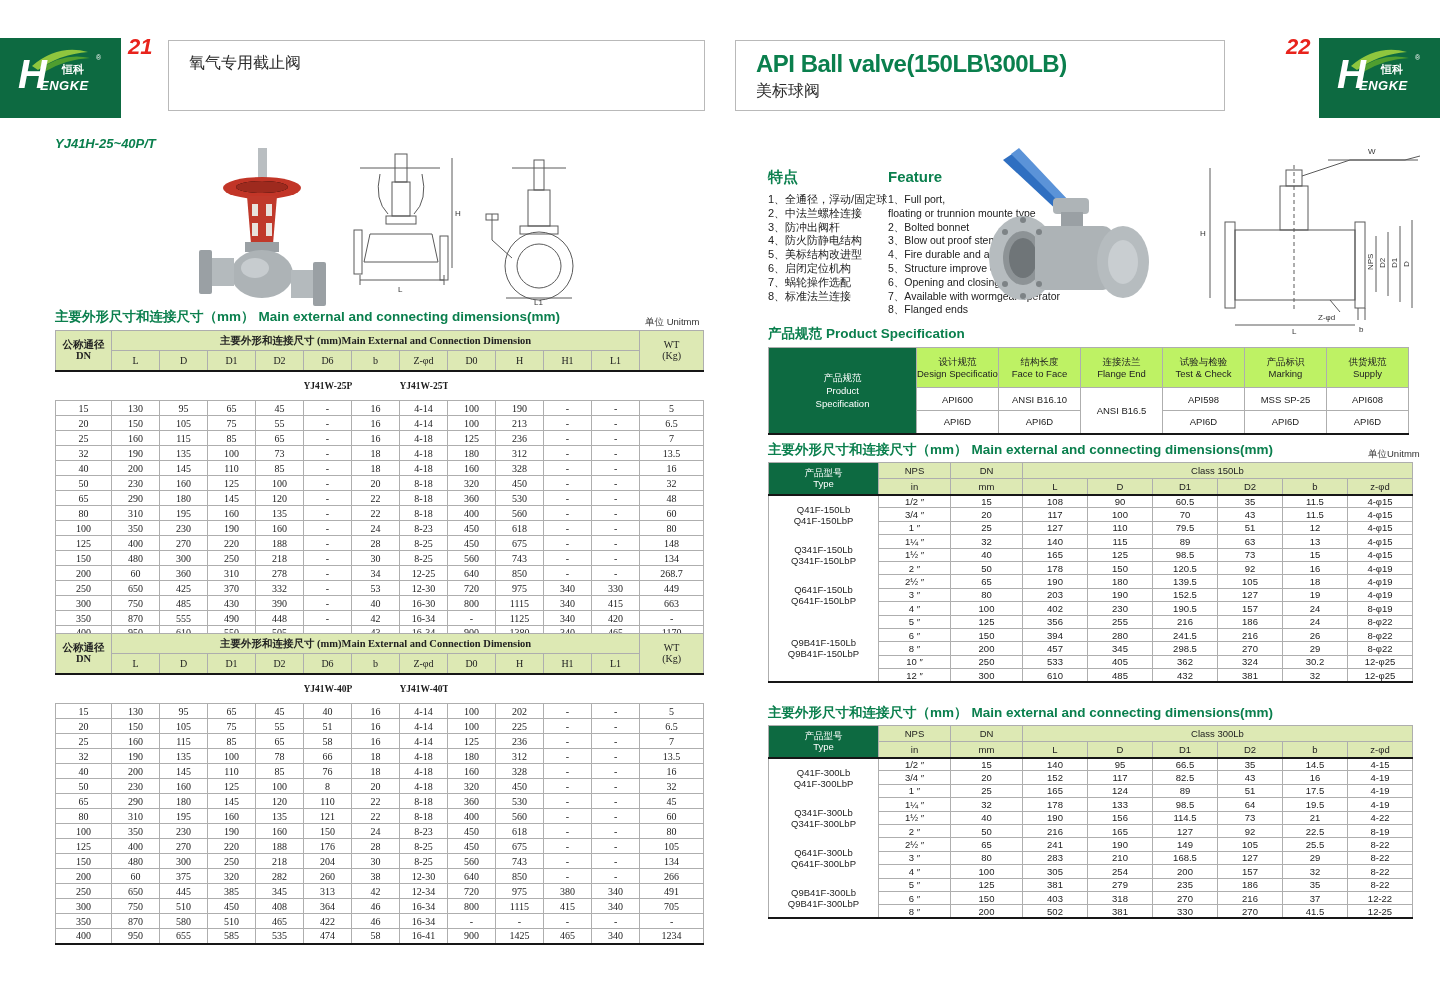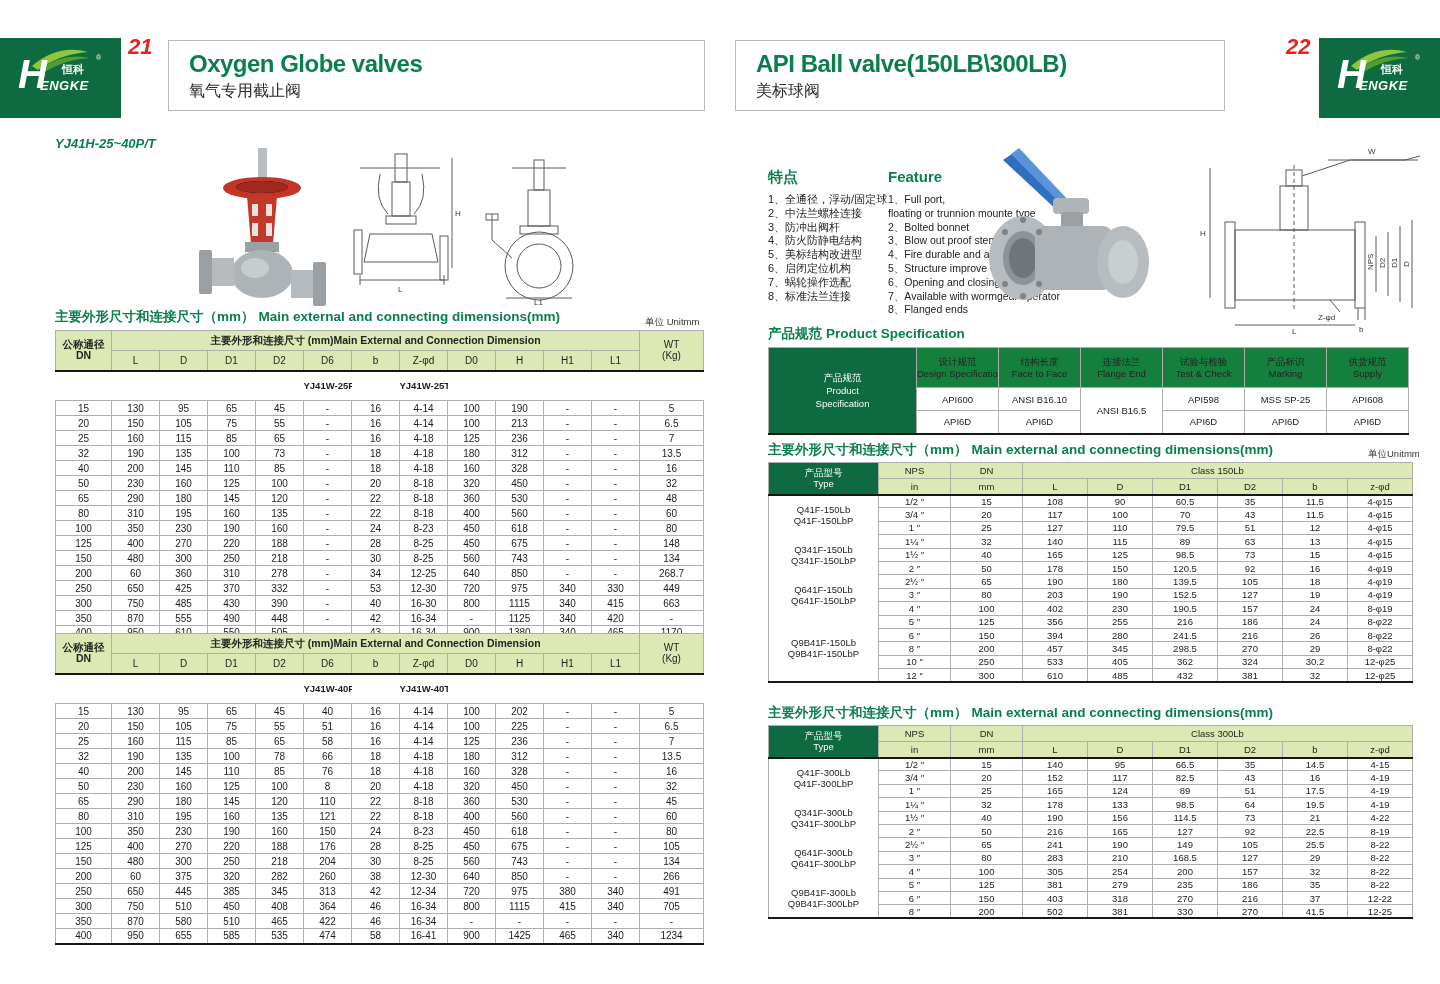--- a/index.html
+++ b/index.html
@@ -31,41 +31,41 @@
   .sec-title { position:absolute; color:#0a7f4d; font-weight:bold; font-size:13.5px; }
   .sec-title .en { margin-left:4px; }
   .unit-label { position:absolute; font-size:9.5px; color:#333; }
 
   
   table { border-collapse:collapse; table-layout:fixed; background:#fff; }
   th, td { border:1px solid #aeaeae; text-align:center; vertical-align:middle;
     font-weight:normal; overflow:hidden; white-space:nowrap; }
   thead { border-bottom:2px solid #161616; }
   .gtable { position:absolute; left:55px; width:648px; border-bottom:2px solid #161616;
-    border-top:1px solid #8a8a8a; }
+    border-top:1px solid #8a8a8a;font-family:Liberation Serif, serif; }
   .gtable th { background:#dde9b4; font-size:10px; color:#222; height:20px; }
   .gtable .hdr-cn { font-size:10.5px; font-weight:bold; }
   .gtable td { font-size:10px; height:15px; color:#1c1c1c; }
   .gtable .model-row td { border-left:none; border-right:none; font-size:9.5px;
     font-weight:bold; height:30px; }
   .two-line { line-height:11px; }
   .two-line div { line-height:11px; }
 
   .btable { position:absolute; width:644px; border-bottom:2px solid #161616;
     border-top:1px solid #8a8a8a; }
   .btable th { background:#dde9b4; font-size:9.5px; height:16px; }
   .btable td { font-size:9.5px; height:13.4px; color:#1c1c1c; }
   .dark-cell { background:#0d6a41 !important; color:#fff !important; }
   .type-cell { border-top:none; border-bottom:none; font-size:9px; line-height:11px; }
   .type-cell div { line-height:11px; }
 
   
   .spec-table { position:absolute; left:48px; top:347px; width:640px;
     border-bottom:2px solid #161616; border-top:1px solid #8a8a8a; }
-  .spec-table th { background:#15803d; font-size:9.5px; height:40px; line-height:12px; }
+  .spec-table th { background:#bef264; font-size:9.5px; height:40px; line-height:12px; }
   .spec-table td { font-size:9.5px; height:23px; }
   .spec-corner { font-size:10px; line-height:13px; }
 
   
   .feat-head { position:absolute; color:#0a7f4d; font-weight:bold; font-size:15px; }
   .feat-list { position:absolute; list-style:none; }
   .feat-list li { font-size:11px; line-height:13.8px; color:#222; white-space:pre-line; }
   .feat-en li { font-size:10.5px; }
 
   
@@ -84,21 +84,20 @@
         <path d="M10 23 Q34 6 60 12 Q36 13 14 26 Z" fill="#4f9e2f"></path>
       </svg>
       <span class="logo-h">H</span>
       <span class="logo-cn">恒科</span>
       <span class="logo-reg">®</span>
       <span class="logo-engke">ENGKE</span>
     </div>
   </div>
   <div class="page-num" style="left:128px;">21</div>
   <div class="title-box" style="left:168px; width:537px;">
-    <div class="title-main">Oxygen Globe valves</div>
     <div class="title-sub">氧气专用截止阀</div>
   </div>
 
   <div class="model-code">YJ41H-25~40P/T</div>
 
   <svg class="art" style="left:195px; top:146px;" width="135" height="160" viewBox="0 0 135 160">
     <rect x="63" y="2" width="9" height="34" fill="#b9bec1"></rect>
     <ellipse cx="67" cy="42" rx="39" ry="11" fill="#c23527"></ellipse>
     <ellipse cx="67" cy="41" rx="26" ry="6" fill="#a32а1e"></ellipse>
     <ellipse cx="67" cy="41" rx="26" ry="6" fill="#9e2a1e"></ellipse>

